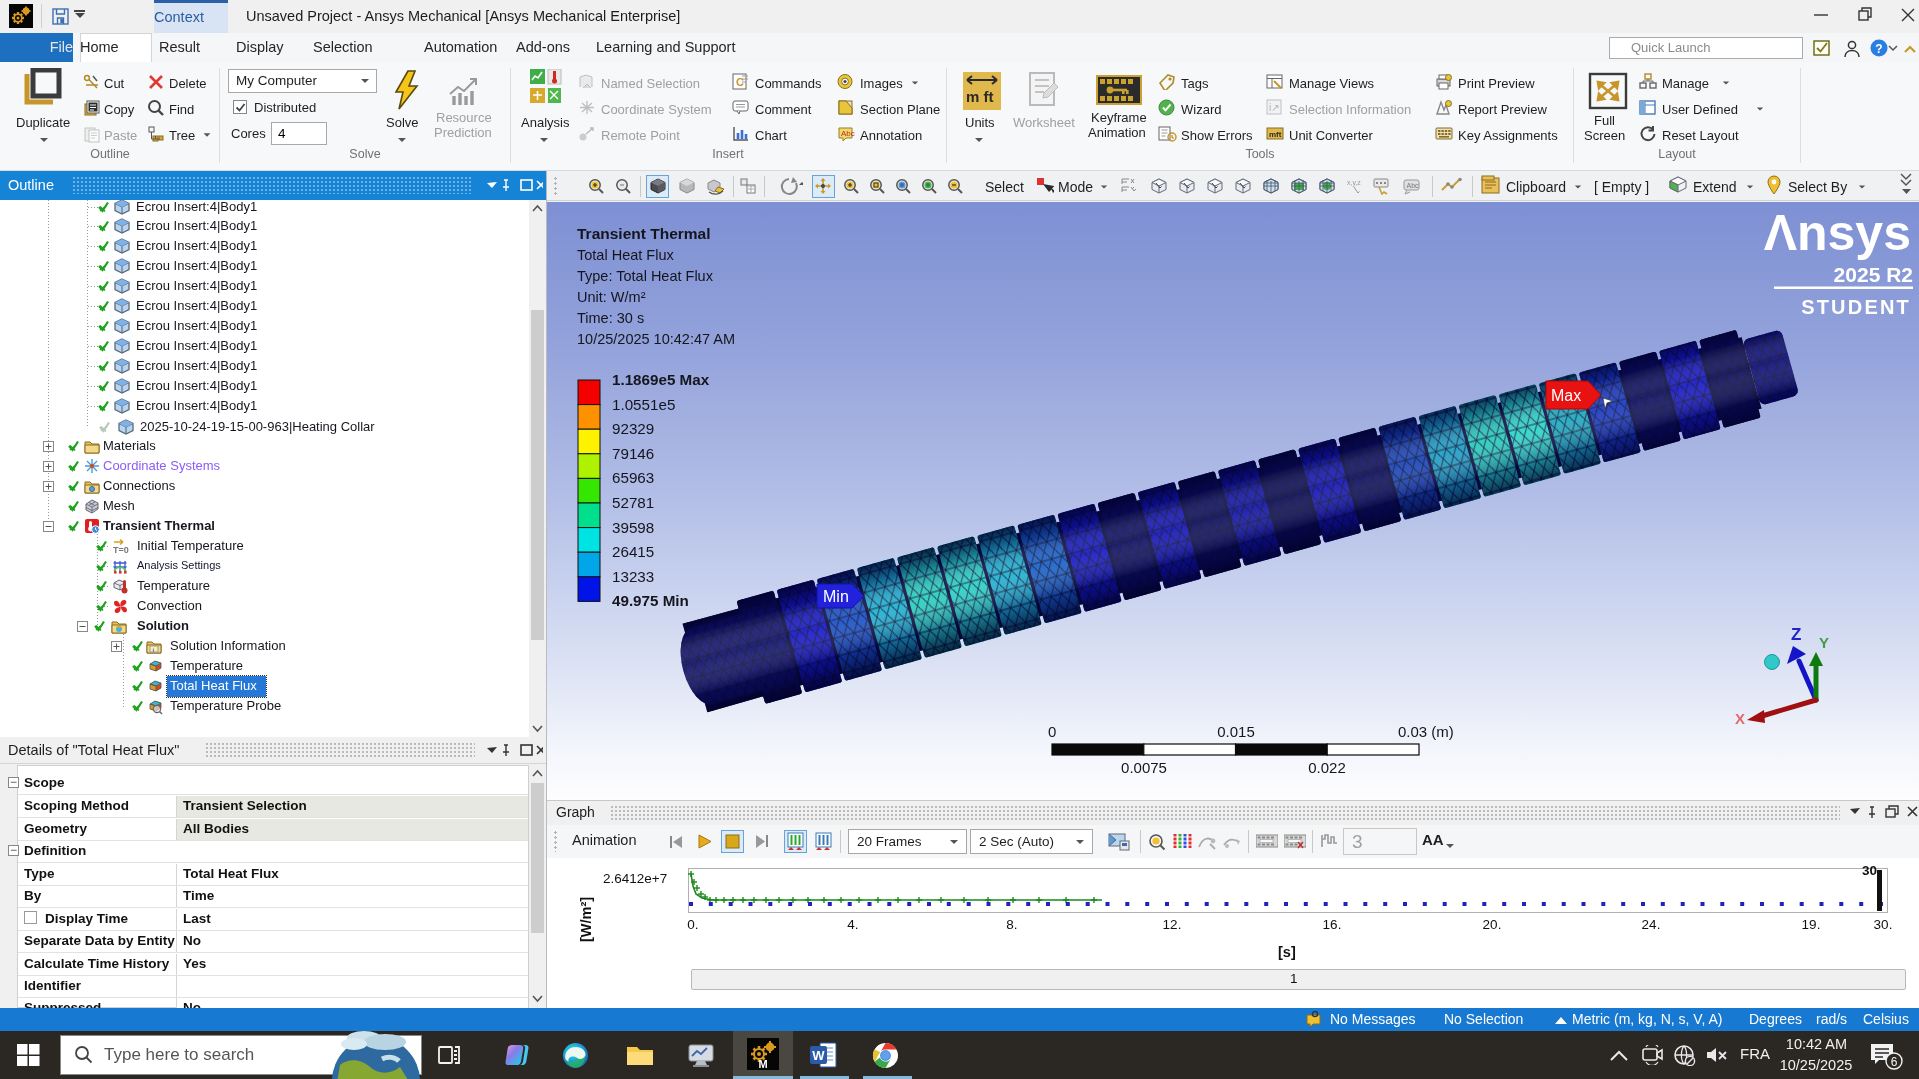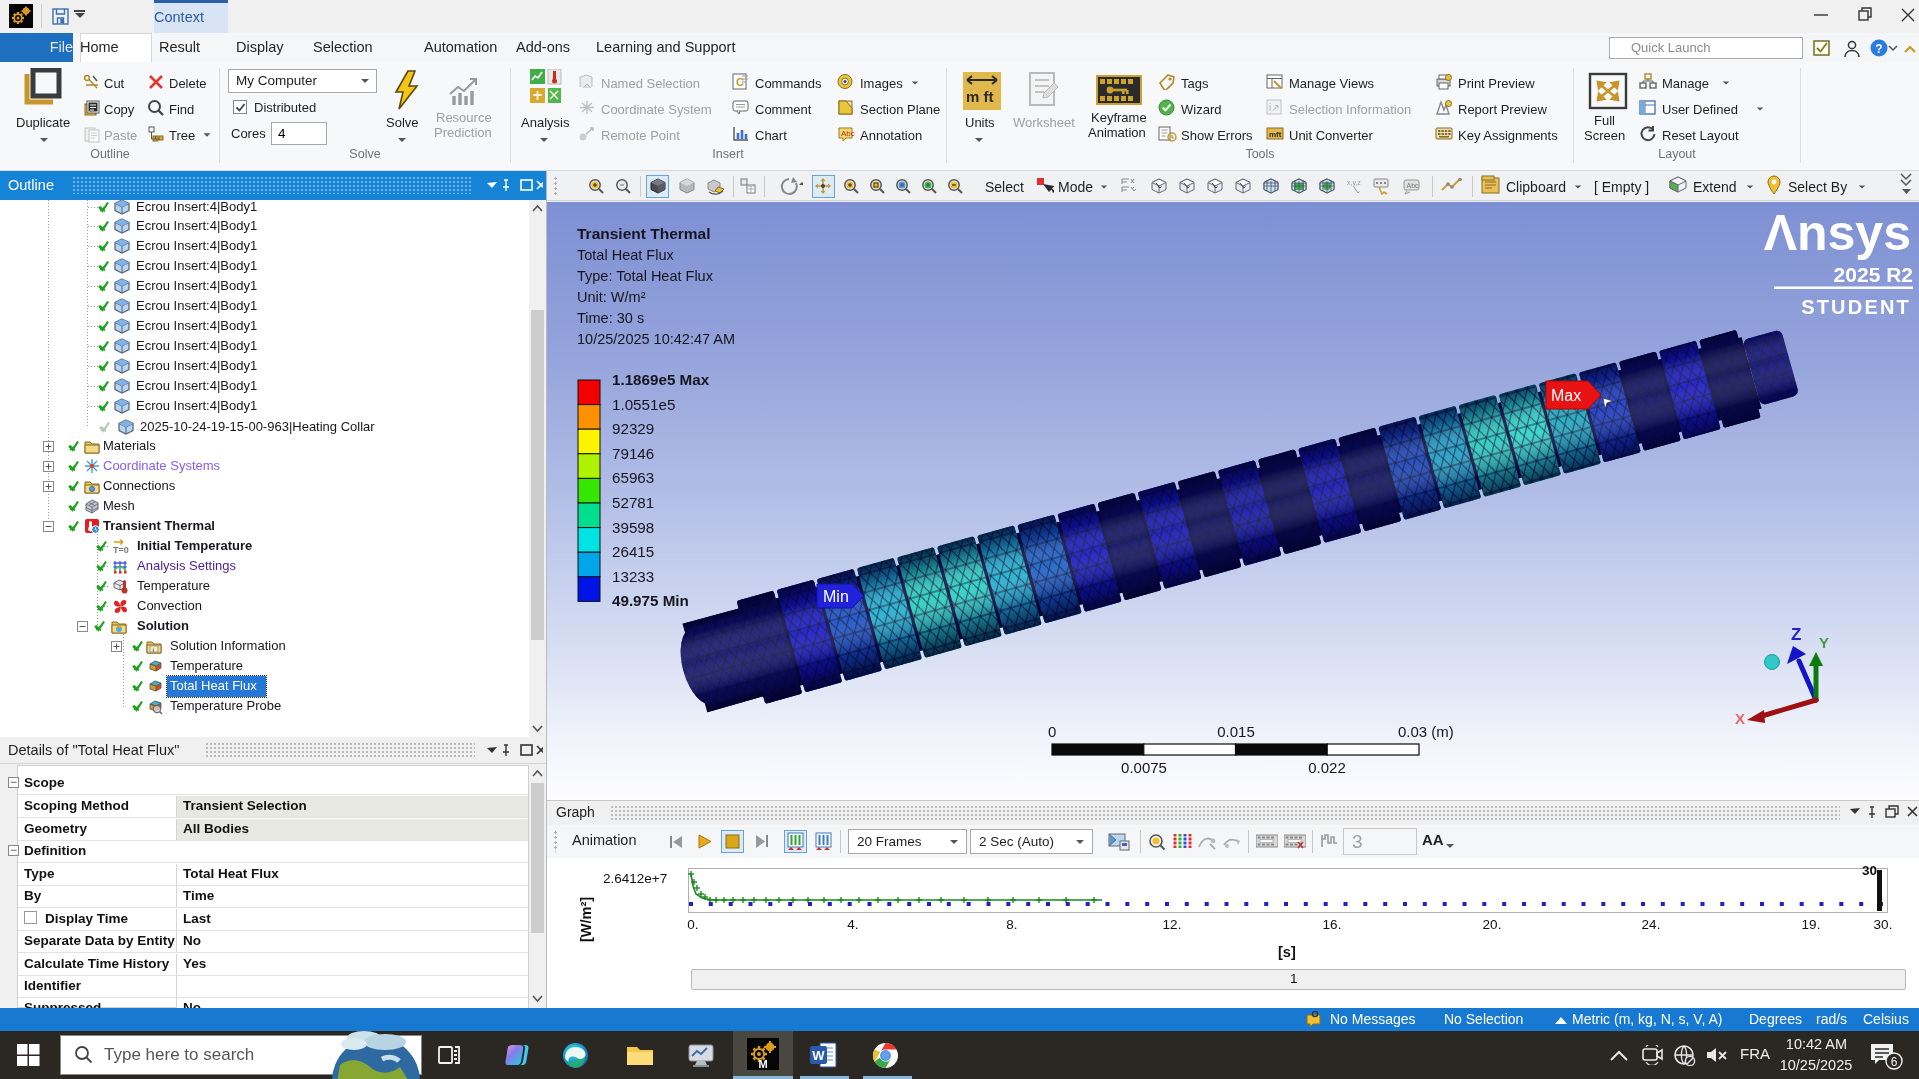--- a/index.html
+++ b/index.html
@@ -39,20 +39,21 @@
  <div class="abs" style="left:41px;top:4px;width:1px;height:24px;background:#d0d0d0"></div>
  <svg class="abs" style="left:52px;top:8px" width="17" height="17" fill="none" stroke="#3f6fae" stroke-width="1.4">
       <rect x="1" y="1" width="15" height="15"></rect>
       <path d="M4.5 1v5h8V1M5.5 16v-6h6v6" fill="none"></path>
       <rect x="9" y="11.5" width="2" height="3" fill="#3f6fae"></rect>
     </svg>
  <div class="abs" style="left:75px;top:13px;width:0;height:0;border-left:5px solid transparent;border-right:5px solid transparent;border-top:5px solid #444"></div>
  <div class="abs" style="left:74px;top:10px;width:11px;height:1.5px;background:#444"></div>
  <div class="abs" style="left:154px;top:0;width:74px;height:33px;background:#d8e4f4;border-top:3px solid #2b5fa6"></div>
  <div class="abs" style="left:154px;top:3px;width:74px;height:30px;font-size:14.5px;color:#2a5ca2;text-align:left;line-height:29px">Context</div>
+ <div class="abs" style="left:246px;top:0;height:33px;line-height:33px;font-size:14.5px;color:#1c1c1c">Unsaved Project - Ansys Mechanical [Ansys Mechanical Enterprise]</div>
  <svg class="abs" style="left:1806px;top:0" width="113" height="30" fill="none" stroke="#333" stroke-width="1.4">
   <line x1="8" y1="15" x2="22" y2="15"></line>
   <rect x="53" y="11" width="9" height="9"></rect>
       <path d="M56 11v-3h9v9h-3"></path>
   <path d="M96 9l12 12M108 9L96 21"></path>
  </svg>
 </div>
 
 <div class="tabsrow">
  <div class="abs" style="left:0;top:0;width:73px;height:29px;background:#1d6fc0;color:#e5e5e5;font-size:14.5px;text-align:right;line-height:29px">File</div>
@@ -578,36 +579,36 @@
  <div class="abs" style="left:103px;top:517px;font-size:13px;line-height:17px;font-weight:bold;color:#16161e">Transient Thermal</div>
  <div class="abs" style="left:98px;top:546px;width:10px;height:1px;background-image:linear-gradient(90deg,#999 1px,transparent 1px);background-size:3px 1px"></div>
  <svg class="abs" style="left:96px;top:540px" width="11" height="12">
         <path d="M1 6l3.5 4L10 1.5" stroke="#1fa31f" stroke-width="2.2" fill="none"></path>
         <path d="M2 10l6-5M2 5.5l5 5" stroke="#1fa31f" stroke-width="1.6"></path>
       </svg>
  <svg class="abs" style="left:112px;top:538px" width="20" height="17">
         <path d="M2 4h9M11 4l-3-2.5M11 4L8 6.5" stroke="#d8a020" stroke-width="1.6" fill="none"></path>
         <text x="1" y="15" font-size="9" font-weight="bold" fill="#777" font-family="Liberation Sans">T=0</text>
       </svg>
- <div class="abs" style="left:137px;top:537px;font-size:13px;line-height:17px;font-weight:bold;color:#16161e">Initial Temperature</div>
+ <div class="abs" style="left:137px;top:537px;font-size:13px;line-height:17px;font-weight:normal;color:#16161e">Initial Temperature</div>
  <div class="abs" style="left:98px;top:566px;width:10px;height:1px;background-image:linear-gradient(90deg,#999 1px,transparent 1px);background-size:3px 1px"></div>
  <svg class="abs" style="left:96px;top:560px" width="11" height="12">
         <path d="M1 6l3.5 4L10 1.5" stroke="#1fa31f" stroke-width="2.2" fill="none"></path>
         <path d="M2 10l6-5M2 5.5l5 5" stroke="#1fa31f" stroke-width="1.6"></path>
       </svg>
  <svg class="abs" style="left:112px;top:558px" width="17" height="17">
         <path d="M3 3v11M8 3v11M13 3v11M1.5 5h13M1.5 9h13" stroke="#3a5ad8" stroke-width="1.3"></path>
         <path d="M2 13c3-5 9-5 12 0" stroke="#50c850" fill="none" stroke-width="1.5"></path>
         <g fill="#e03030">
           <rect x="2" y="13" width="2.6" height="2.6"></rect>
           <rect x="7" y="13" width="2.6" height="2.6"></rect>
           <rect x="12" y="13" width="2.6" height="2.6"></rect>
         </g>
       </svg>
- <div class="abs" style="left:137px;top:557px;font-size:13px;line-height:17px;font-weight:normal;color:#4c1d95">Analysis Settings</div>
+ <div class="abs" style="left:137px;top:557px;font-size:11px;line-height:17px;font-weight:normal;color:#0f172a">Analysis Settings</div>
  <div class="abs" style="left:98px;top:586px;width:10px;height:1px;background-image:linear-gradient(90deg,#999 1px,transparent 1px);background-size:3px 1px"></div>
  <svg class="abs" style="left:96px;top:580px" width="11" height="12">
         <path d="M1 6l3.5 4L10 1.5" stroke="#1fa31f" stroke-width="2.2" fill="none"></path>
         <path d="M2 10l6-5M2 5.5l5 5" stroke="#1fa31f" stroke-width="1.6"></path>
       </svg>
  <svg class="abs" style="left:112px;top:578px" width="17" height="17">
         <path d="M2 5l5-3 6 2.5v5L8 12 2 9.5z" fill="#e8e8ee" stroke="#667"></path>
         <path d="M2 5l6 2.5L13 5M8 7.5V12" stroke="#667" fill="none" stroke-width="0.9"></path>
         <rect x="11" y="2" width="3" height="9" rx="1.5" fill="#c03028"></rect>
         <circle cx="12.5" cy="12.5" r="3" fill="#c03028"></circle>

